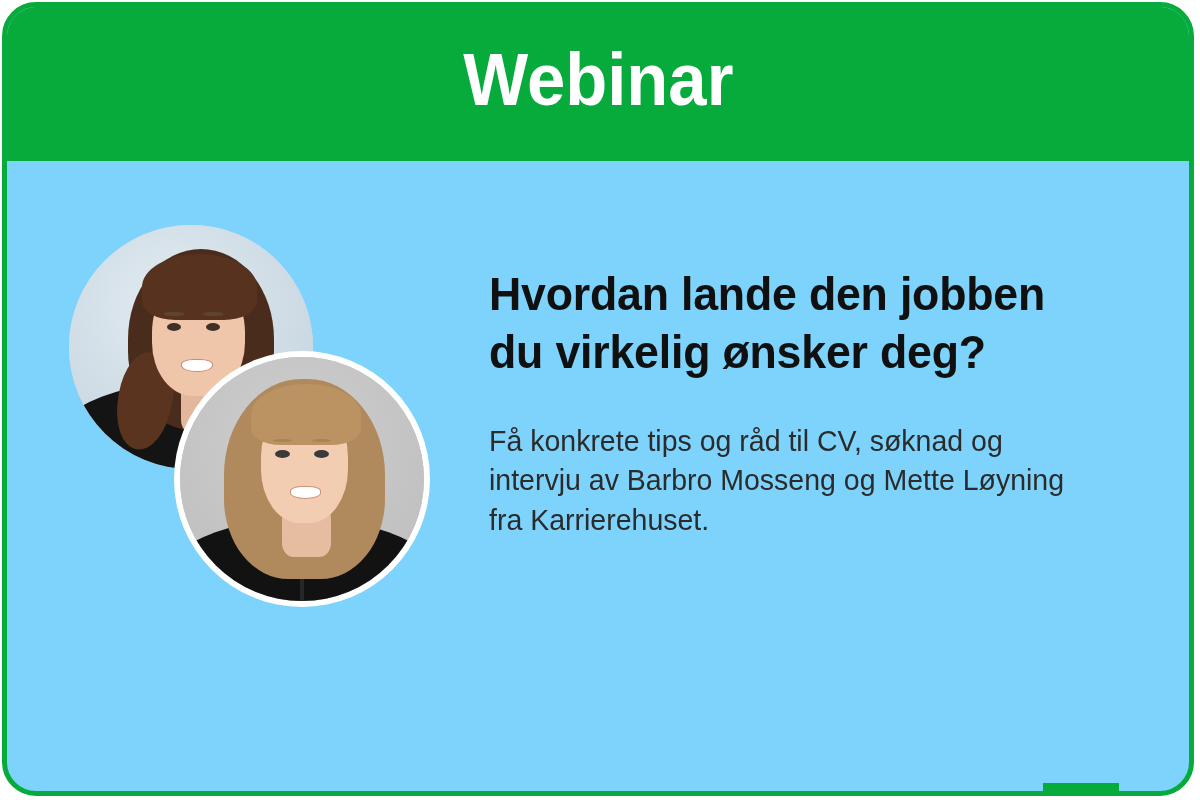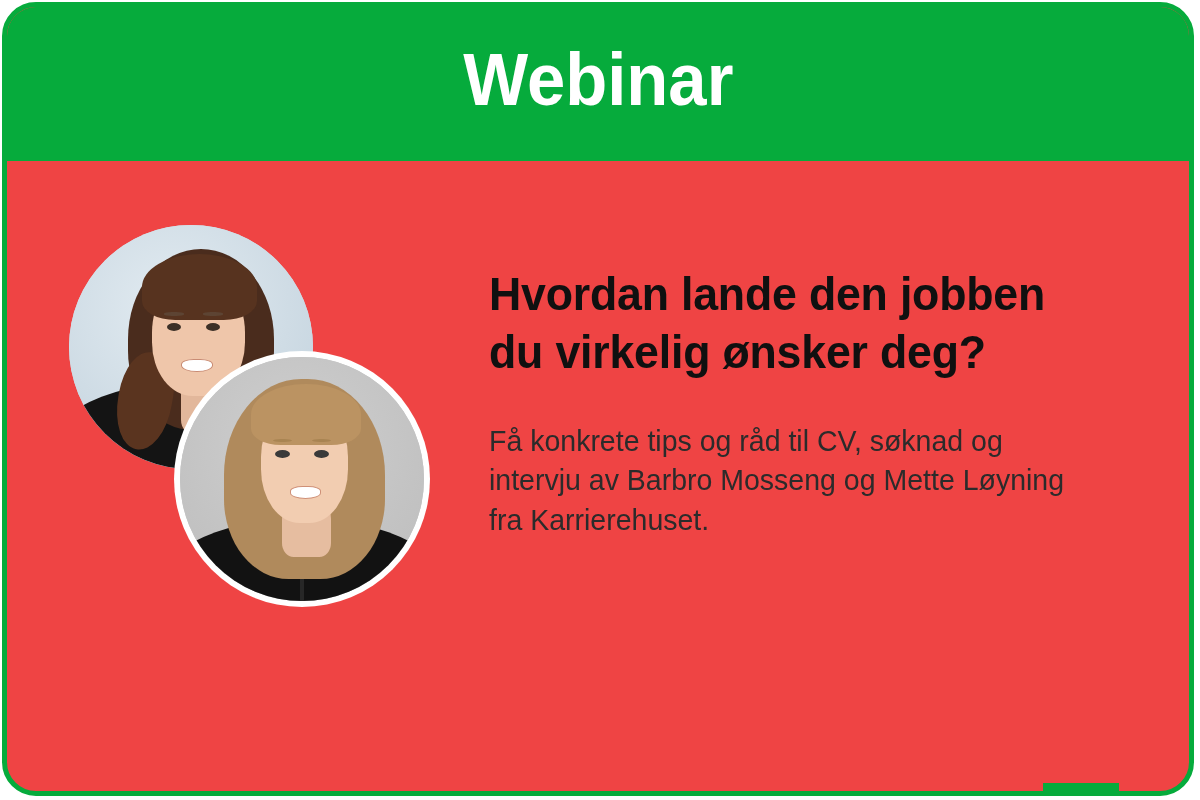--- a/index.html
+++ b/index.html
@@ -17,21 +17,21 @@
 
   .card {
     position: absolute;
     left: 2px;
     top: 2px;
     width: 1192px;
     height: 794px;
     box-sizing: border-box;
     border: 5px solid #06ab3c;
     border-radius: 34px;
-    background: #ef4444;
+    background: #7dd3fc;
     overflow: hidden;
   }
 
   
   .header {
     position: absolute;
     left: -5px;
     top: -5px;
     width: 1192px;
     height: 159px;

